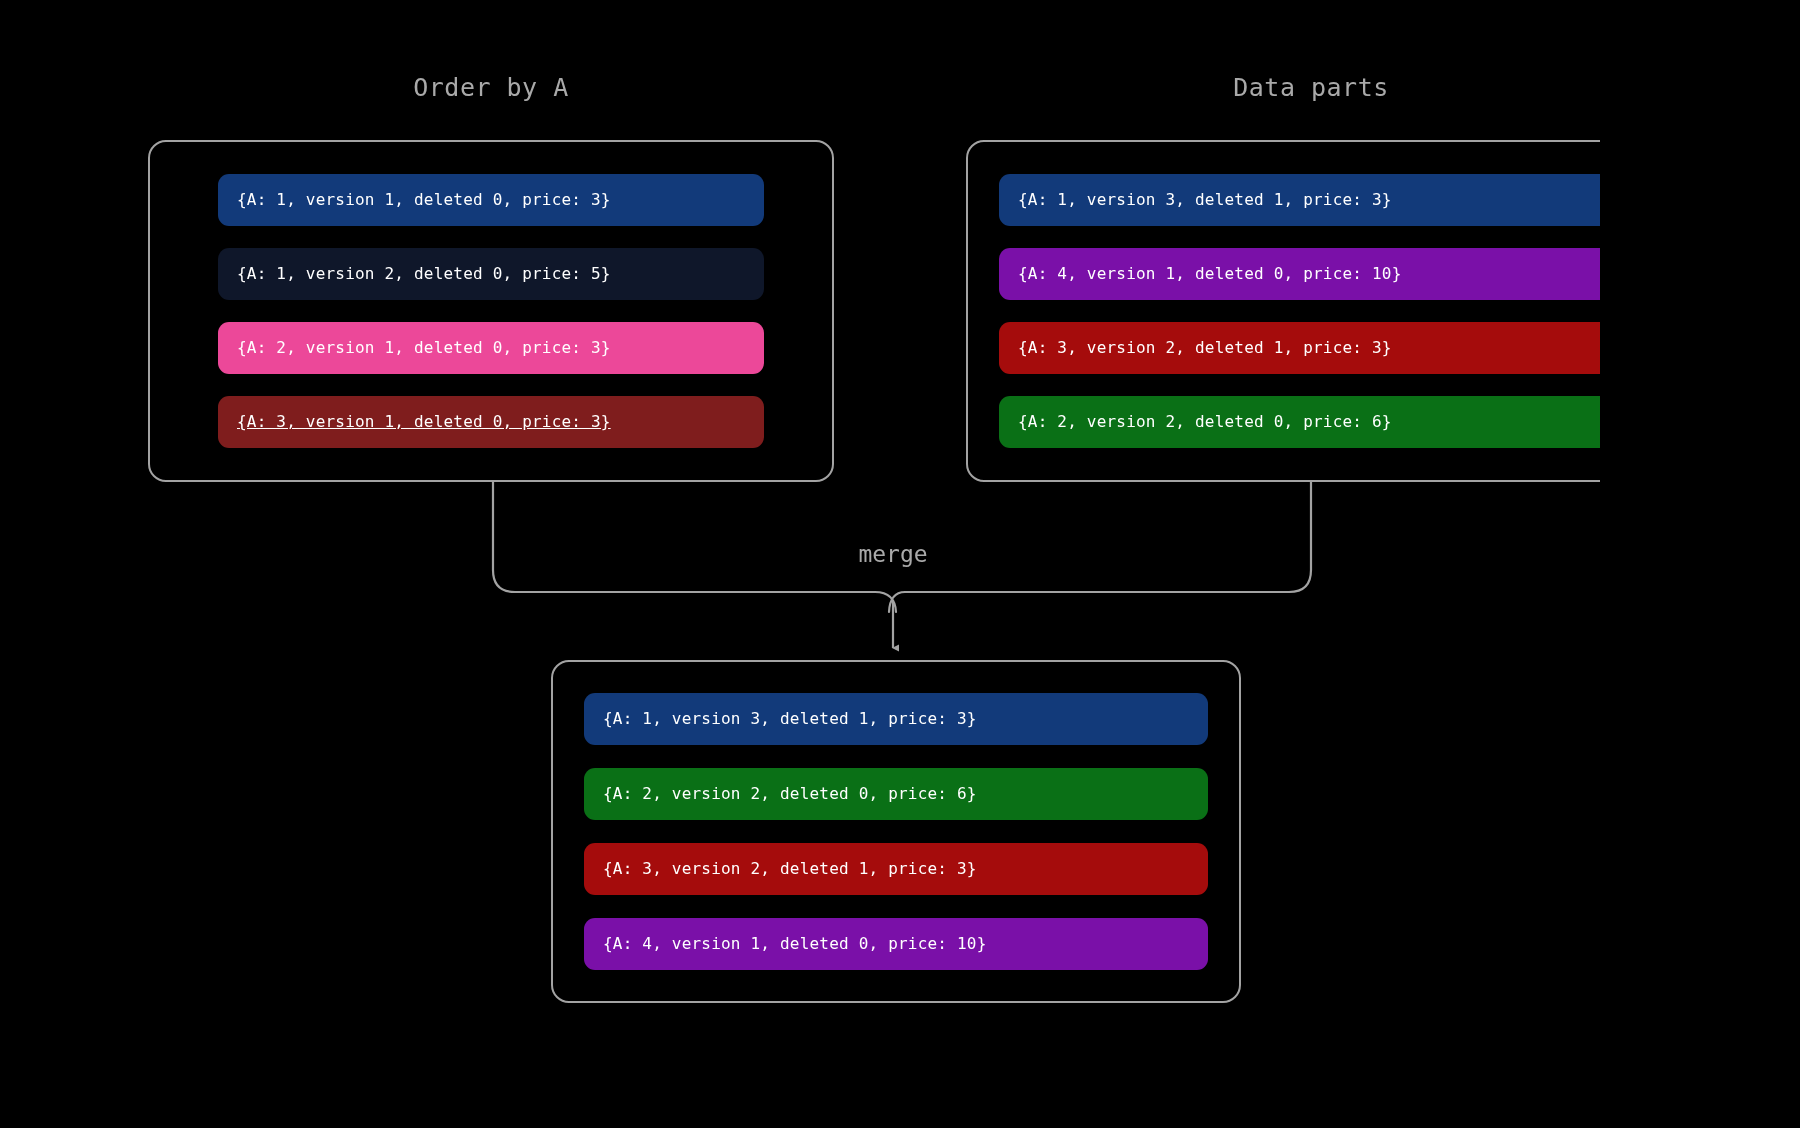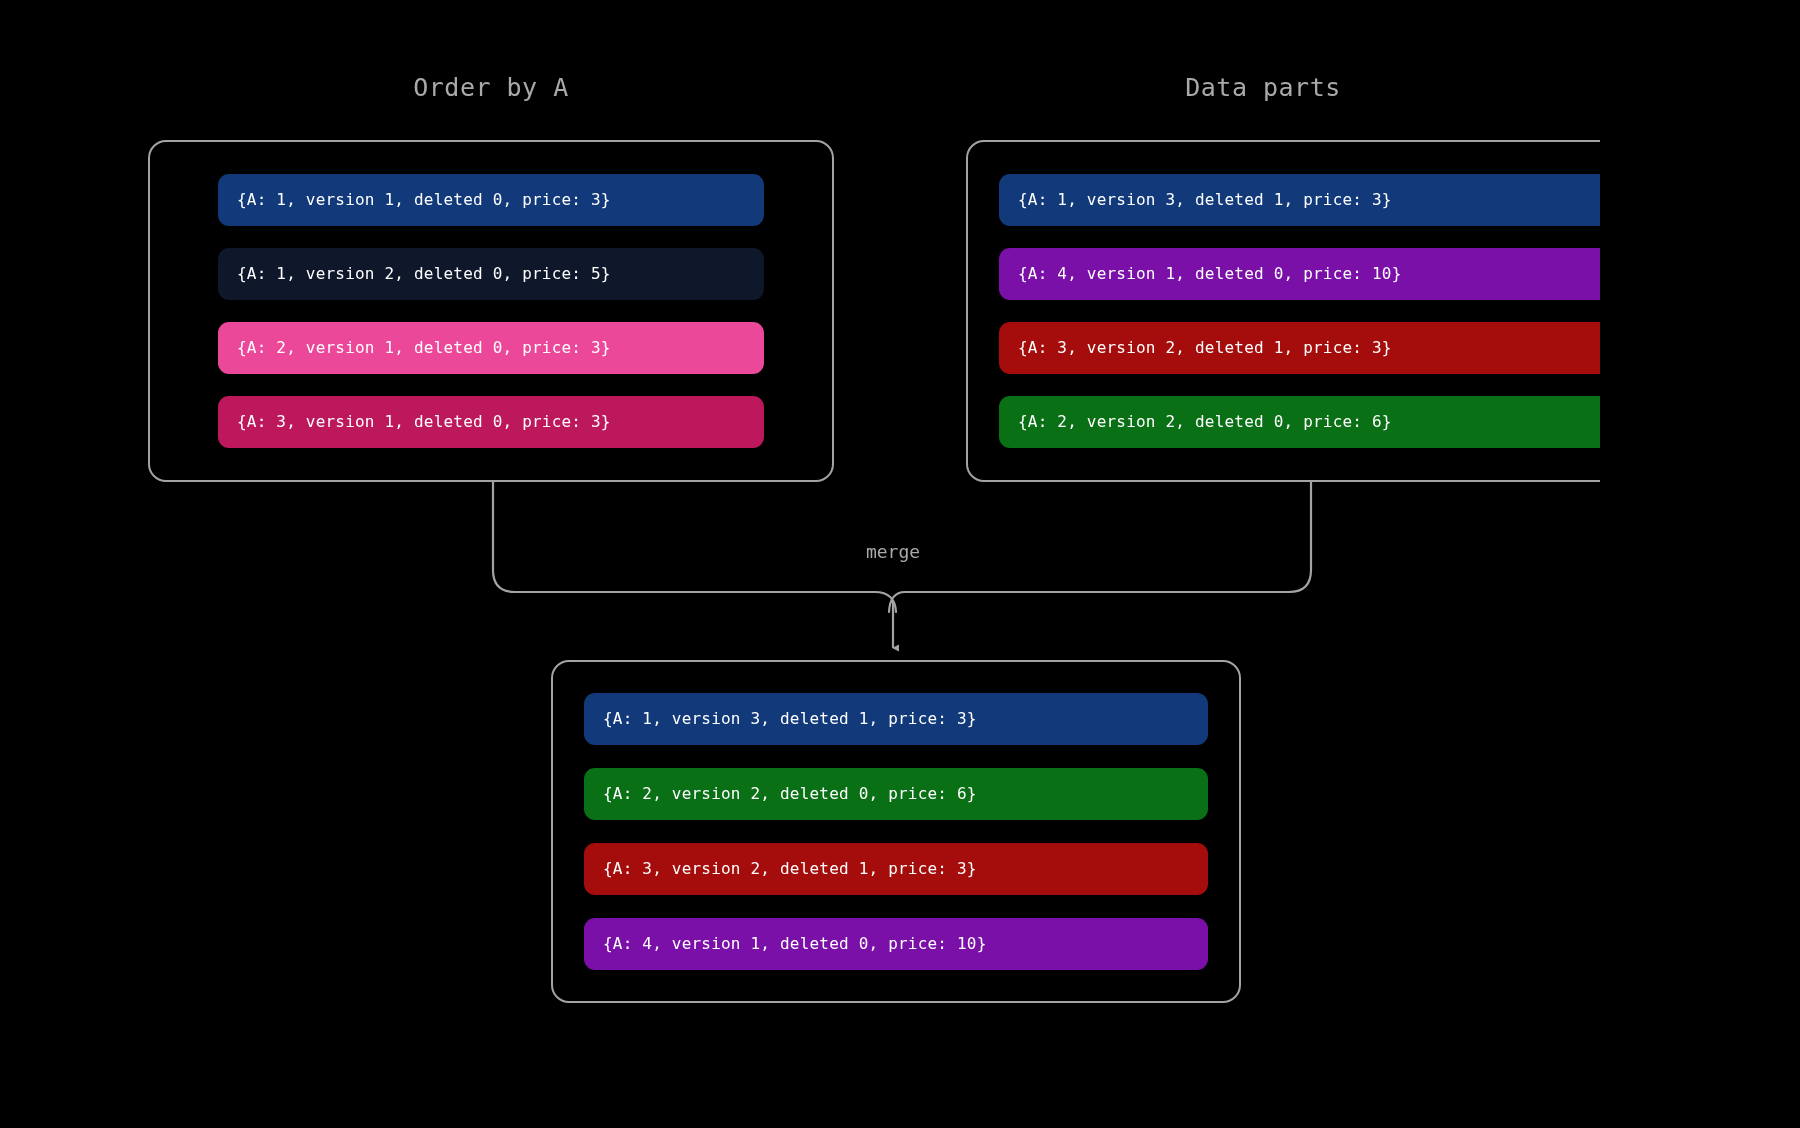--- a/index.html
+++ b/index.html
@@ -84,21 +84,21 @@
   #panel-order-by-a .chip:last-child,
   #panel-data-parts .chip:last-child { margin-bottom: 0; }
 
   #panel-merged .chip { margin-bottom: 23px; }
   #panel-merged .chip:last-child { margin-bottom: 0; }
 
   
   #merge-label {
     position: absolute;
     color: #a9a9a9;
-    font-size: 18px;
+    font-size: 23px;
     white-space: nowrap;
     transform: translateX(-50%);
   }
 </style>
 </head>
 <body>
 
 <div id="stage" style="background: rgb(0, 0, 0);">
 
   <svg id="connectors" viewBox="0 0 1800 1128" width="1800" height="1128">
@@ -110,30 +110,30 @@
 
     <path d="M 493 482 L 493 570 Q 493 592 515 592 L 875 592 Q 895 592 896 612" fill="none" stroke="#a3a3a3" stroke-width="2.2" stroke-linecap="round"></path>
 
     <path d="M 1311 482 L 1311 570 Q 1311 592 1289 592 L 905 592 Q 890 592 889 612" fill="none" stroke="#a3a3a3" stroke-width="2.2" stroke-linecap="round"></path>
 
     <path d="M 893 600 L 893 648" fill="none" stroke="#a3a3a3" stroke-width="2.2" marker-end="url(#arrowhead)"></path>
   </svg>
 
   <div class="group-title" style="left:491px; top:73px;">Order by A</div>
 
-  <div class="group-title" style="left:1263px; top:73px;">Data parts</div>
+  <div class="group-title" style="left:1311px; top:73px;">Data parts</div>
 
   <div id="merge-label" style="left:893px; top:541px;">merge</div>
 
   <div class="panel" id="panel-order-by-a">
     <div class="panel-inner">
       <div class="chip" style="background: rgb(18, 58, 122); width: 546px;">{A: 1, version 1, deleted 0, price: 3}</div>
       <div class="chip" style="background: #0f172a; width: 546px;">{A: 1, version 2, deleted 0, price: 5}</div>
       <div class="chip" style="background: #ec4899; width: 546px;">{A: 2, version 1, deleted 0, price: 3}</div>
-      <div class="chip" style="background: #be185d; width: 546px;">{A: 3, version 1, deleted 0, price: 3}</div>
+      <div class="chip" style="background: #7f1d1d; width: 546px; text-decoration: underline;">{A: 3, version 1, deleted 0, price: 3}</div>
     </div>
   </div>
 
   <div class="panel" id="panel-data-parts">
     <div class="panel-inner">
       <div class="chip" style="background: rgb(18, 58, 122); width: 624px;">{A: 1, version 3, deleted 1, price: 3}</div>
       <div class="chip" style="background: rgb(122, 16, 168); width: 624px;">{A: 4, version 1, deleted 0, price: 10}</div>
       <div class="chip" style="background: rgb(165, 12, 12); width: 624px;">{A: 3, version 2, deleted 1, price: 3}</div>
       <div class="chip" style="background: rgb(10, 112, 22); width: 624px;">{A: 2, version 2, deleted 0, price: 6}</div>
     </div>

